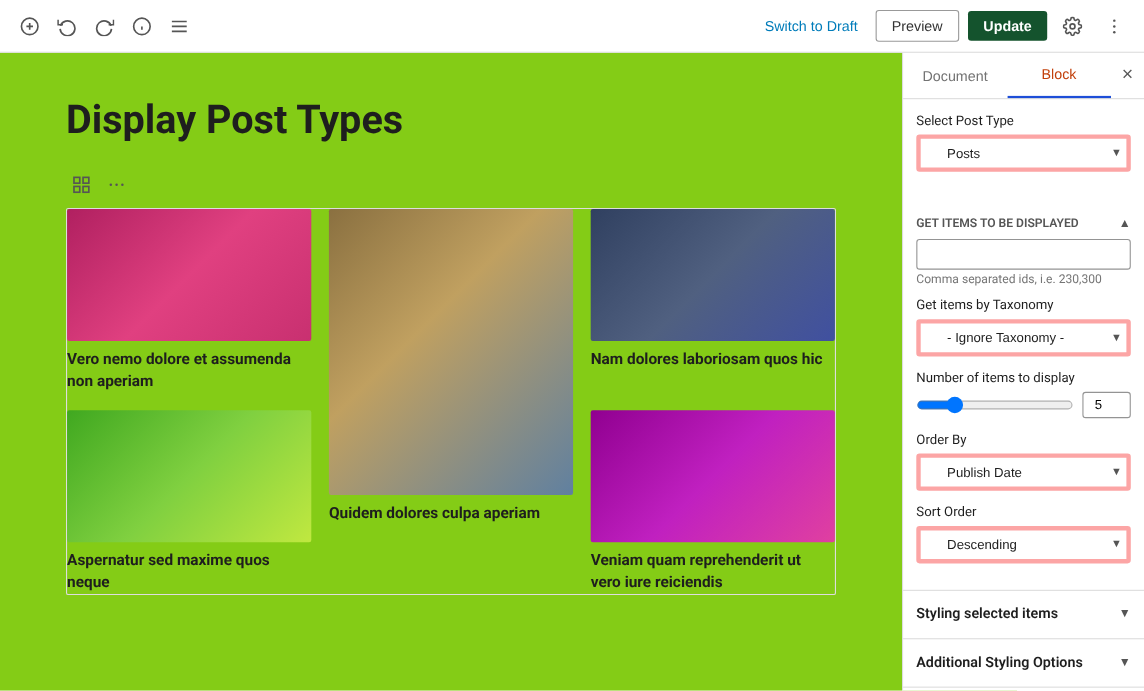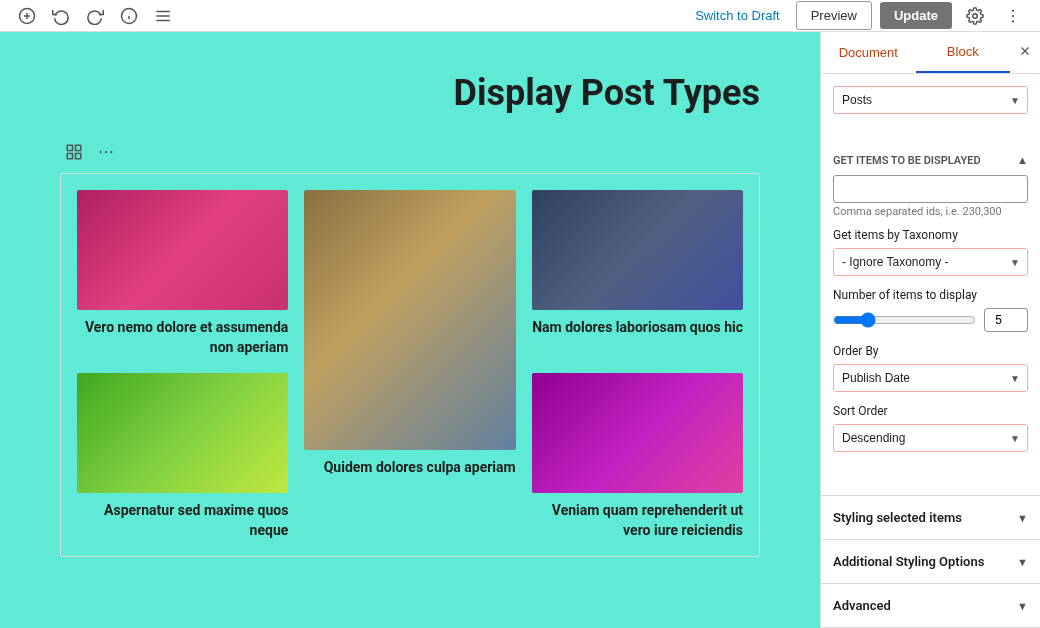--- a/index.html
+++ b/index.html
@@ -1,80 +1,80 @@
 <!DOCTYPE html>
 <html><head>
   <meta charset="utf-8">
   <style>
     * { box-sizing: border-box; margin: 0; padding: 0; }
     body { font-family: -apple-system, BlinkMacSystemFont, 'Segoe UI', Roboto, sans-serif; background: #fff; display: flex; flex-direction: column; height: 628px; overflow: hidden; }
 
     
     .toolbar {
-      display: flex; align-items: center; height: 32px;
+      display: flex; align-items: center; height: 48px;
       border-bottom: 1px solid #ddd; padding: 0 12px; gap: 8px; flex-shrink: 0;
     }
     .toolbar-left { display: flex; align-items: center; gap: 4px; }
     .toolbar-right { display: flex; align-items: center; gap: 8px; margin-left: auto; }
     .icon-btn {
       background: none; border: none; cursor: pointer; padding: 6px;
       border-radius: 4px; color: #555; display: flex; align-items: center;
     }
     .btn-switch-draft { background: none; border: none; color: #007cba; font-size: 13px; cursor: pointer; padding: 6px 8px; }
     .btn-preview { background: none; border: 1px solid #999; border-radius: 3px; font-size: 13px; padding: 6px 14px; cursor: pointer; color: #333; }
-    .btn-update { background: #737373; color: #fff; border: none; border-radius: 3px; font-size: 13px; padding: 6px 14px; cursor: pointer; font-weight: 600; }
+    .btn-update { background: #14532d; color: #fff; border: none; border-radius: 3px; font-size: 13px; padding: 6px 14px; cursor: pointer; font-weight: 600; }
     .btn-settings { background: none; border: none; cursor: pointer; padding: 6px; color: #555; border-radius: 4px; }
     .btn-more { background: none; border: none; cursor: pointer; padding: 6px; color: #555; }
 
     
     .main-layout { display: flex; flex: 1; overflow: hidden; }
 
     
-    .editor-area { flex: 1; overflow-y: auto; padding: 40px 60px; background: #5eead4; text-align: right; }
+    .editor-area { flex: 1; overflow-y: auto; padding: 40px 60px; background: #84cc16; }
     .page-title { font-size: 36px; font-weight: 700; color: #1e1e1e; margin-bottom: 24px; }
 
     
     .block-toolbar { display: flex; align-items: center; gap: 4px; margin-bottom: 4px; }
     .block-tool-btn { background: none; border: none; cursor: pointer; padding: 5px; border-radius: 3px; color: #555; }
 
     
-    .posts-container { border: 1px solid #ddd; border-radius: 2px; padding: 16px; }
+    .posts-container { border: 1px solid #ddd; border-radius: 2px; padding: 0; }
     .posts-grid { display: grid; grid-template-columns: repeat(3, 1fr); gap: 16px; }
     .post-item { }
     .post-img-placeholder { width: 100%; height: 120px; border-radius: 2px; display: block; }
     .post-title { font-size: 14px; font-weight: 700; color: #1e1e1e; margin-top: 8px; line-height: 1.4; }
 
     
     .sidebar { width: 220px; border-left: 1px solid #ddd; display: flex; flex-direction: column; overflow-y: auto; flex-shrink: 0; }
     .sidebar-tabs { display: flex; border-bottom: 1px solid #ddd; position: relative; }
-    .sidebar-tab { flex: 1; padding: 12px; text-align: center; font-size: 13px; cursor: pointer; background: none; border: none; color: #c2410c; font-weight: 500; }
+    .sidebar-tab { flex: 1; padding: 12px; text-align: center; font-size: 13px; cursor: pointer; background: none; border: none; color: #737373; font-weight: 500; }
     .sidebar-tab.active { color: #c2410c; border-bottom: 2px solid #1d4ed8; }
     .sidebar-close { background: none; border: none; cursor: pointer; padding: 8px; color: #555; margin-left: auto; }
 
     .sidebar-content { padding: 12px; flex: 1; }
 
     .section-label { font-size: 11px; font-weight: 600; color: #555; text-transform: uppercase; margin-bottom: 6px; margin-top: 4px; }
     .section-label-normal { font-size: 12px; color: #1e1e1e; margin-bottom: 6px; font-weight: 400; }
 
     .select-wrapper { position: relative; margin-bottom: 12px; }
-    .form-select { width: 100%; padding: 6px 24px 6px 8px; border: 1px solid #fca5a5; border-radius: 3px; font-size: 12px; appearance: none; background: #fff; color: #1e1e1e; cursor: pointer; }
+    .form-select { width: 100%; padding: 6px 24px 6px 24px; border: 4px solid #fca5a5; border-radius: 3px; font-size: 12px; appearance: none; background: #fff; color: #1e1e1e; cursor: pointer; }
     .select-arrow { position: absolute; right: 8px; top: 50%; transform: translateY(-50%); pointer-events: none; color: #555; font-size: 10px; }
 
     .form-input { width: 100%; padding: 6px 8px; border: 1px solid #949494; border-radius: 3px; font-size: 12px; color: #1e1e1e; }
     .hint-text { font-size: 11px; color: #757575; margin-top: 2px; margin-bottom: 10px; }
 
     
     .range-row { display: flex; align-items: center; gap: 8px; margin-bottom: 12px; }
     .range-input { flex: 1; }
     .number-input { width: 44px; padding: 4px 4px; border: 1px solid #949494; border-radius: 3px; font-size: 12px; text-align: center; }
 
     
     .accordion-area { border-top: 1px solid #ddd; }
     .accordion-item { border-bottom: 1px solid #ddd; }
-    .accordion-header { display: flex; align-items: flex-end; justify-content: space-between; padding: 14px 12px; cursor: pointer; }
+    .accordion-header { display: flex; align-items: flex-start; justify-content: space-between; padding: 14px 12px; cursor: pointer; }
     .accordion-header-label { font-size: 13px; font-weight: 600; color: #1e1e1e; }
   </style>
 </head>
 <body>
 
 <div class="toolbar">
   <div class="toolbar-left">
     <button class="icon-btn" title="Add block">
       <svg width="18" height="18" viewBox="0 0 24 24" fill="none" stroke="currentColor" stroke-width="2">
           <circle cx="12" cy="12" r="10"></circle>
@@ -193,20 +193,21 @@
         <svg width="14" height="14" viewBox="0 0 24 24" fill="none" stroke="currentColor" stroke-width="2">
             <line x1="18" y1="6" x2="6" y2="18"></line>
             <line x1="6" y1="6" x2="18" y2="18"></line>
           </svg>
       </button>
     </div>
 
     <div class="sidebar-content">
 
       
+      <div class="section-label-normal">Select Post Type</div>
       <div class="select-wrapper">
         <select class="form-select">
           <option>Posts</option>
           <option>Pages</option>
           <option>Custom Post Type</option>
         </select>
         <span class="select-arrow">▼</span>
       </div>
 
       

